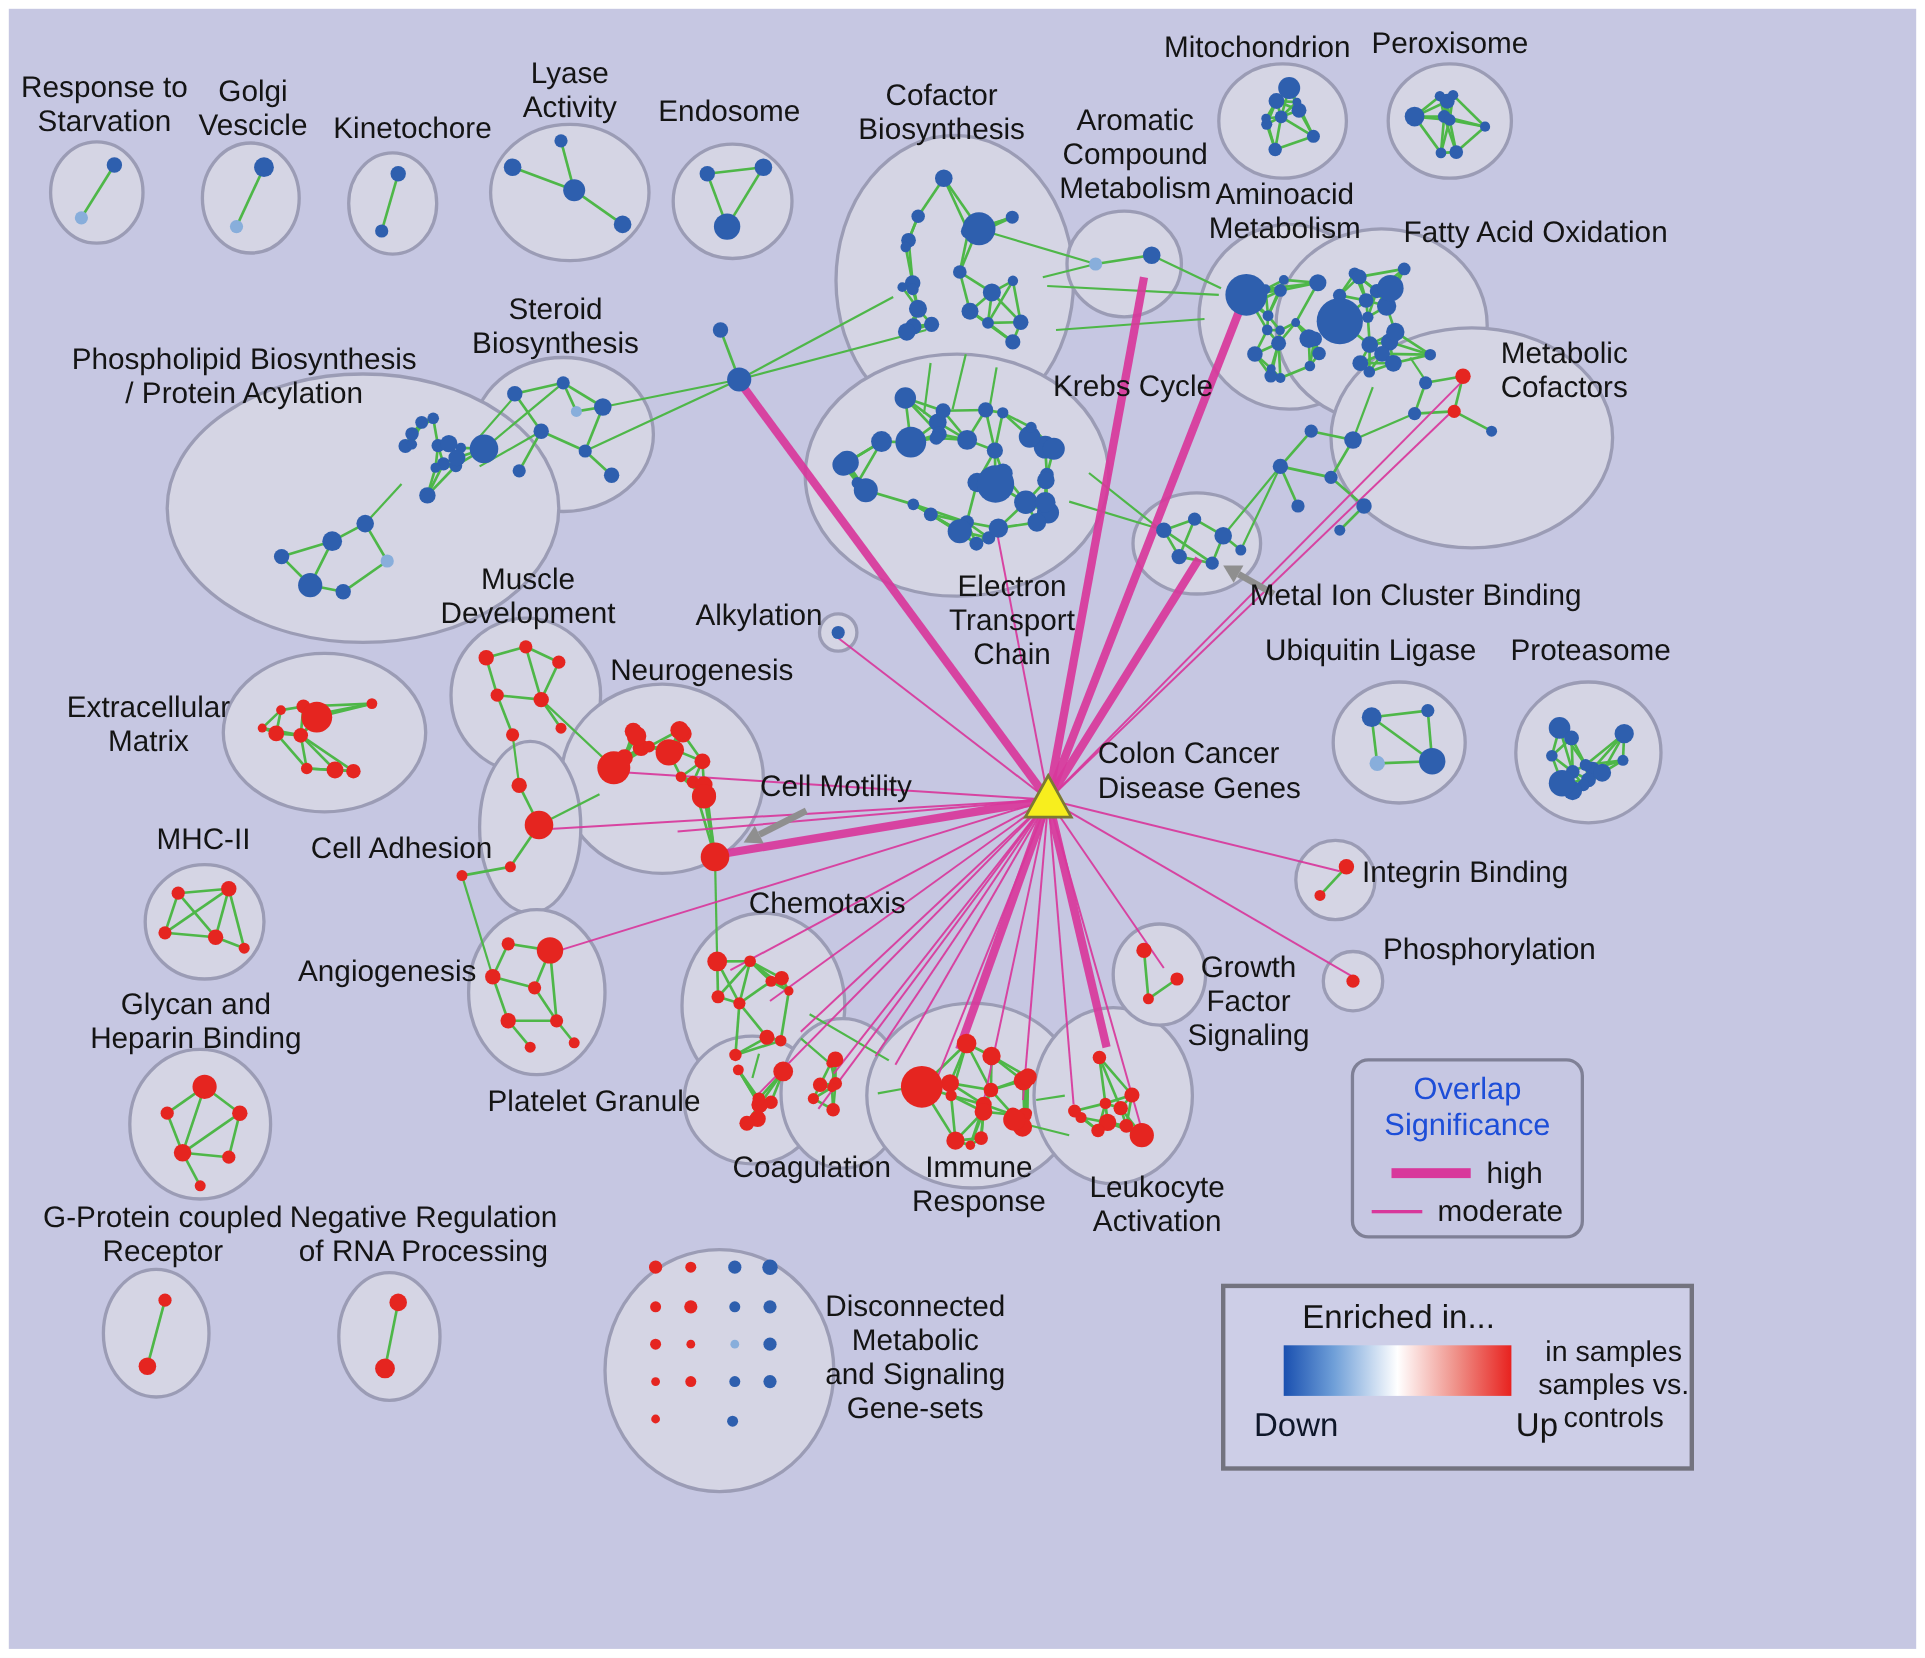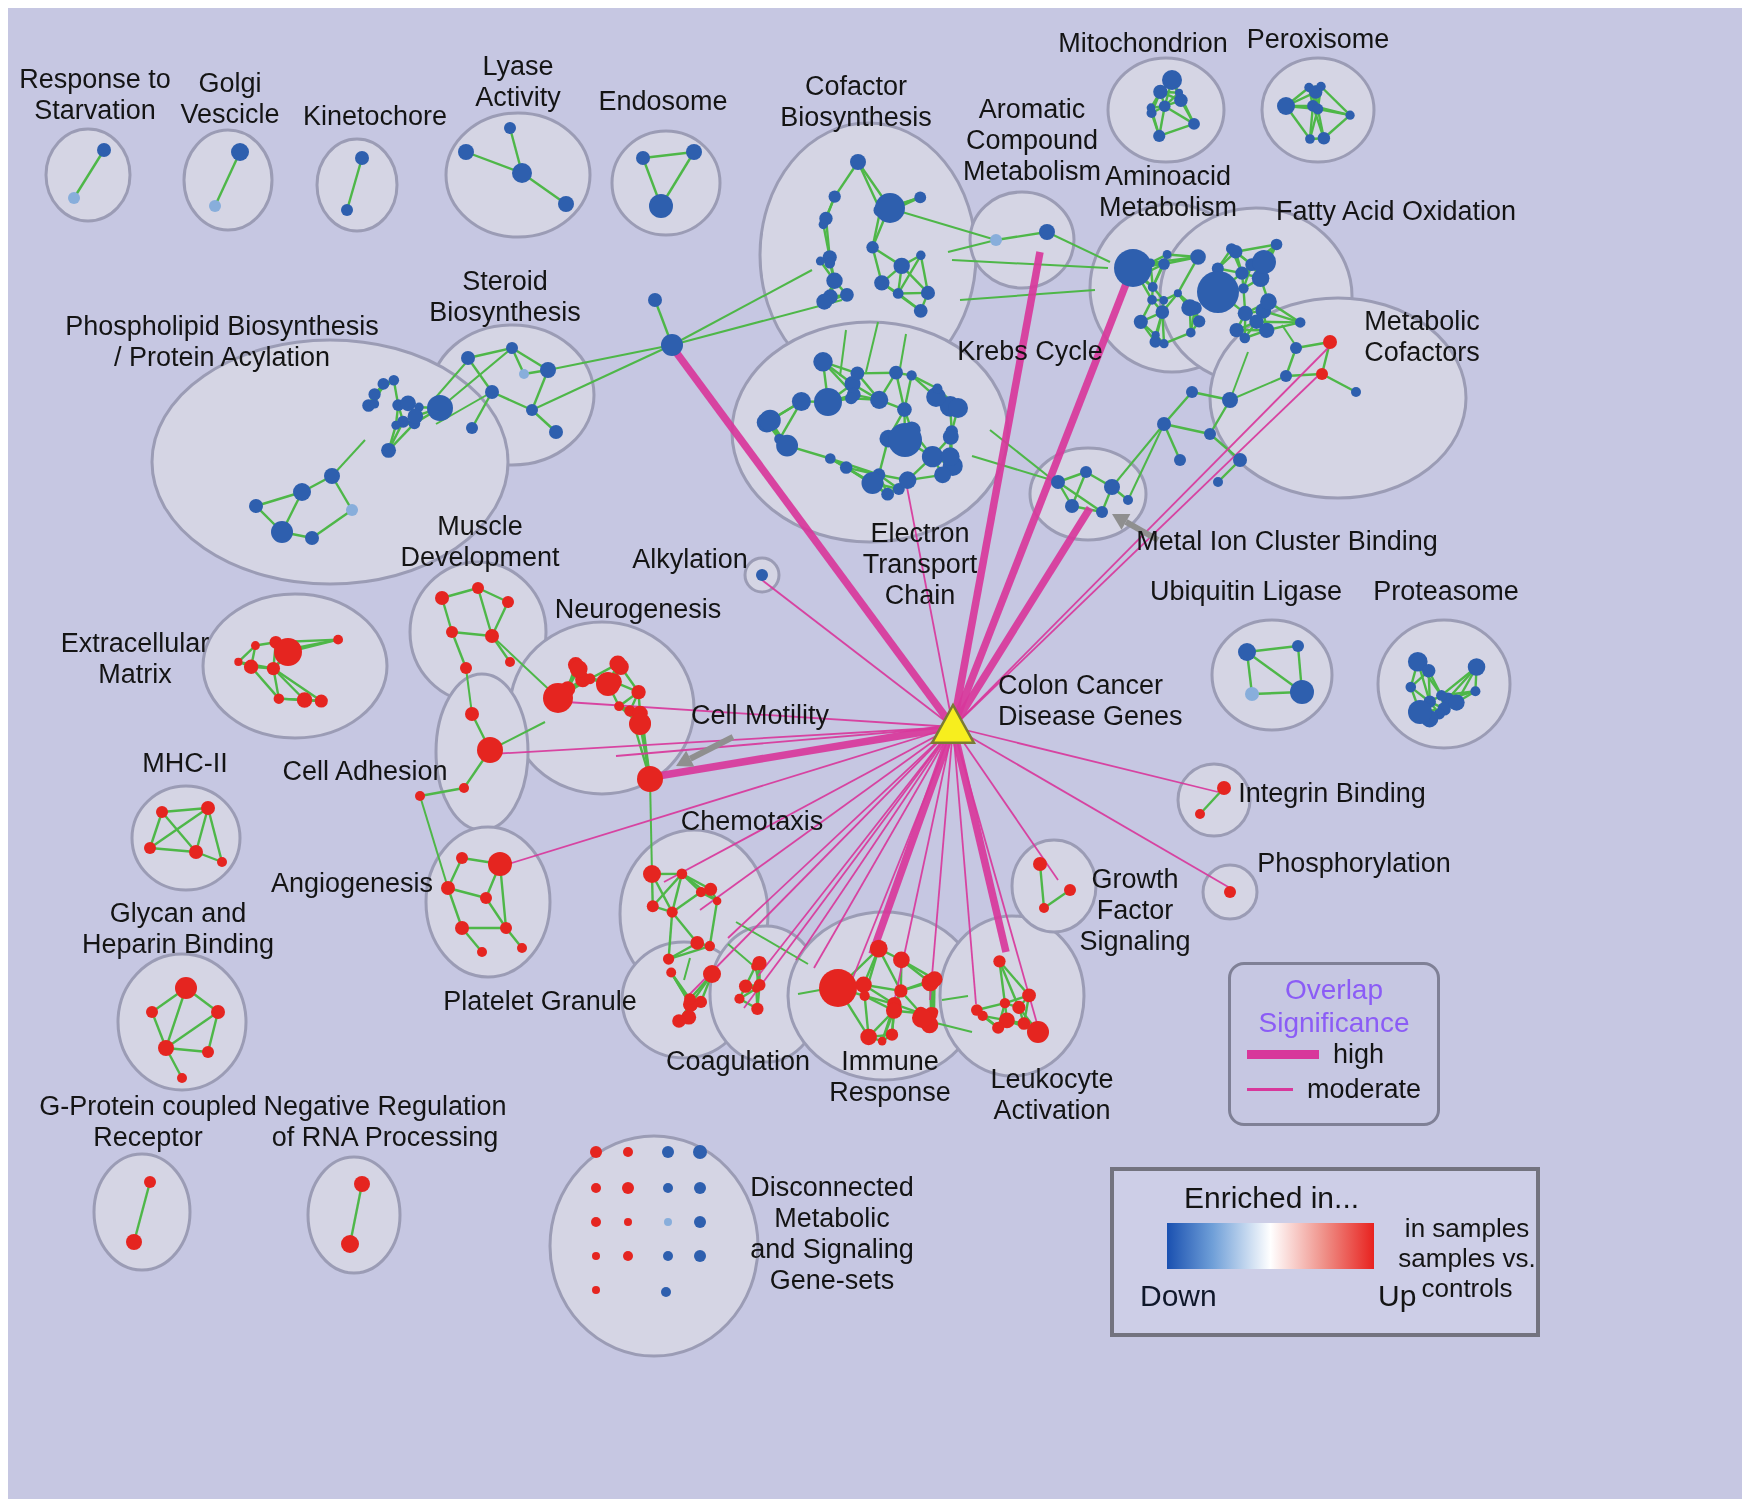--- a/index.html
+++ b/index.html
@@ -3,23 +3,23 @@
 <meta charset="utf-8">
 <style>
   html,body{margin:0;padding:0;background:#ffffff;}
   .stage{position:relative;width:1750px;height:1507px;background:#ffffff;
          font-family:"Liberation Sans","DejaVu Sans",sans-serif;overflow:hidden;}
   svg{position:absolute;left:0;top:0;}
   svg text{font-family:"Liberation Sans","DejaVu Sans",sans-serif;}
   
   .legend-overlap{position:absolute;left:1228px;top:962px;width:212px;height:164px;
     border:3px solid #7f8096;border-radius:16px;box-sizing:border-box;z-index:3;}
-  .lo-title{margin-top:8px;text-align:center;font-size:28px;line-height:33px;color:#8b5cf6;}
+  .lo-title{margin-top:8px;text-align:center;font-size:28px;line-height:33px;color:#1d4ed8;}
   .lo-row{display:flex;align-items:center;padding:0 16px;gap:14px;}
-  .lo-row.first{}
+  .lo-row.first{margin-top:12px;justify-content:center;}
   .lo-row.second{margin-top:4px;}
   .lo-line-high{display:inline-block;width:72px;height:9px;background:#d8379b;}
   .lo-line-mod{display:inline-block;width:72px;height:3px;background:#d8379b;}
   .lo-label{font-size:27px;color:#141414;}
   
   .legend-enriched{position:absolute;left:1110px;top:1167px;width:430px;height:170px;
     border:4px solid #73737f;background:#cdcee7;box-sizing:border-box;z-index:3;padding-left:20px;}
   .le-title{position:absolute;left:0;top:10px;width:315px;text-align:center;font-size:30px;color:#141414;}
   .le-gradient{position:absolute;left:53px;top:52px;width:207px;height:46px;
     background:linear-gradient(to right,#1a50b0 0%,#6f9fd8 22%,#ffffff 50%,#ef9088 76%,#e8221f 100%);}

